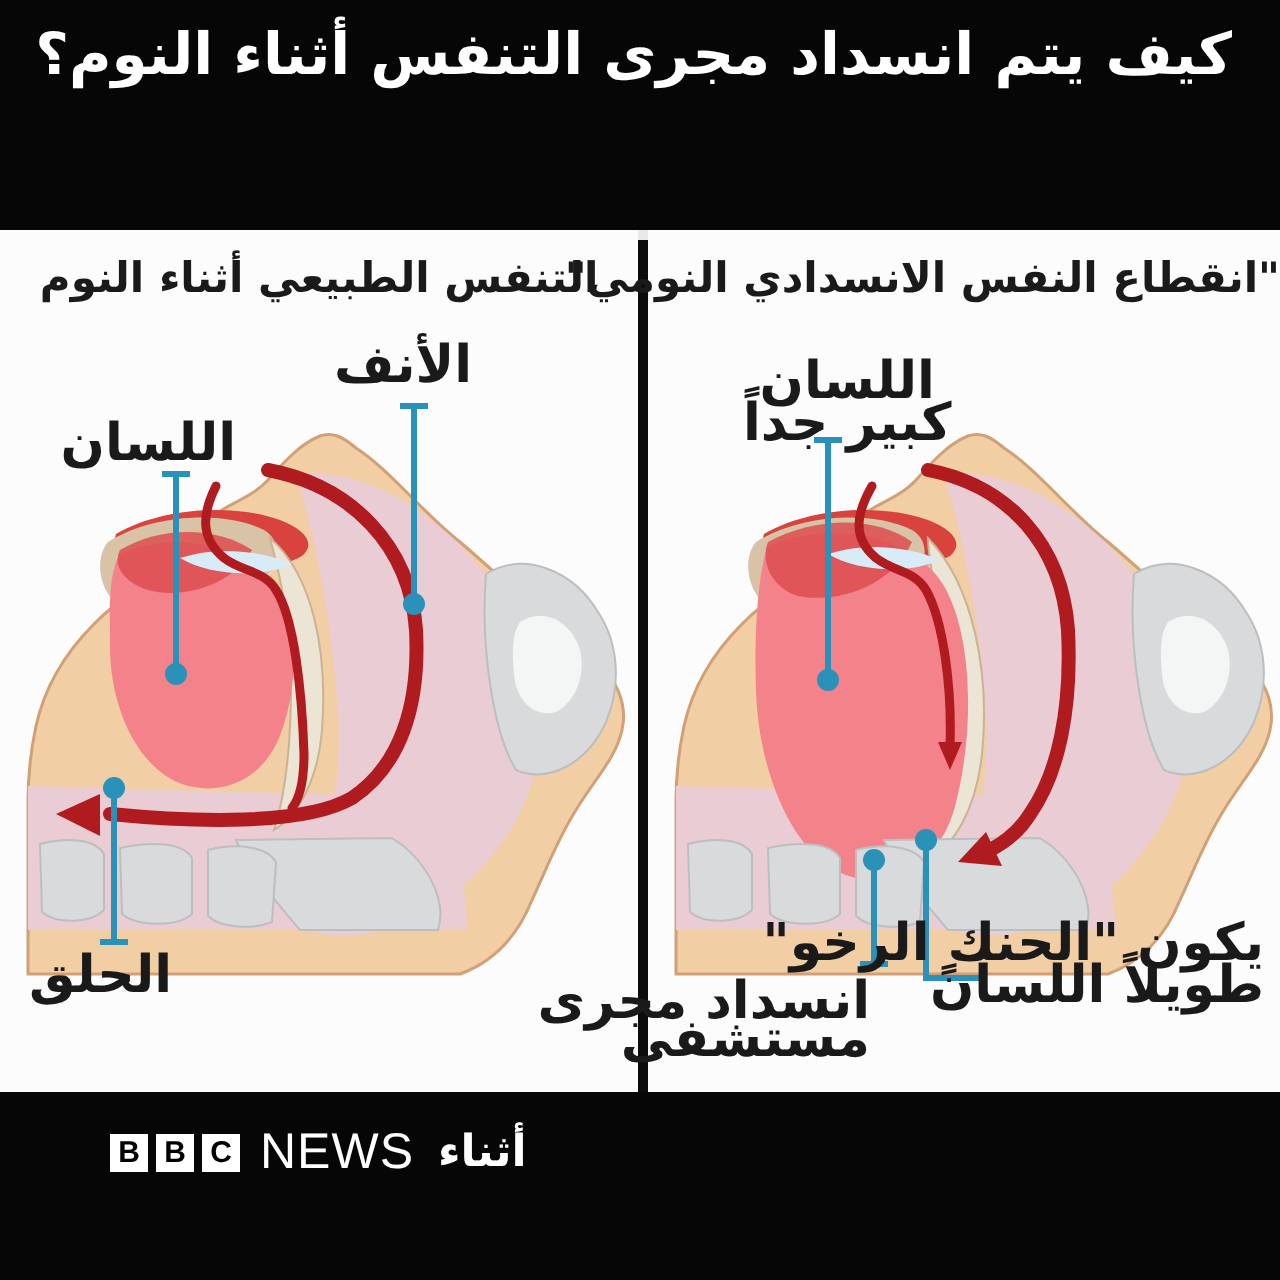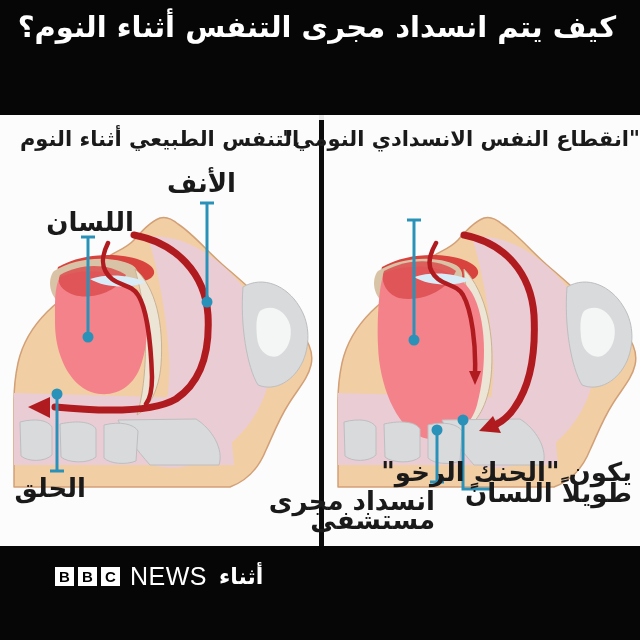--- a/index.html
+++ b/index.html
@@ -68,21 +68,21 @@
         <circle class="teal-dot" cx="207" cy="187" r="5.5"></circle>
         <line class="teal-line" x1="81" y1="122" x2="95" y2="122"></line>
         <line class="teal-line" x1="88" y1="122" x2="88" y2="222"></line>
         <circle class="teal-dot" cx="88" cy="222" r="5.5"></circle>
         <circle class="teal-dot" cx="57" cy="279" r="5.5"></circle>
         <line class="teal-line" x1="57" y1="279" x2="57" y2="356"></line>
         <line class="teal-line" x1="50" y1="356" x2="64" y2="356"></line>
       </svg>
       <div class="panel-title">التنفس الطبيعي أثناء النوم</div>
       <div class="lbl center" style="left:176px;top:58px;width:60px;">الأنف</div>
-      <div class="lbl center" style="left:74px;top:97px;width:60px;">اللسان</div>
+      <div class="lbl center" style="left:58px;top:97px;width:60px;">اللسان</div>
       <div class="lbl center" style="left:26px;top:363px;width:60px;">الحلق</div>
     </div>
 
     <div class="divider"></div>
 
     <div class="panel right">
       <svg class="anatomy" width="316" height="431" viewBox="0 0 316 431">
         <g transform="translate(0,100)">
           <path d="M160,3 C150,7 142,16 134,25 C125,35 110,38 103,46 C97,52 100,57 92,62 C79,72 61,83 47,97 C32,112 22,130 18,148 C15,162 14,174 14,186 L14,272 L230,272 C249,265 260,250 266,235 C273,220 279,204 288,190 C297,175 308,164 311,150 C314,137 308,123 296,114 C275,97 250,73 230,56 C212,42 195,20 178,9 C171,3 166,1 160,3 Z" style="fill:var(--skin);stroke:var(--skin-line);stroke-width:1.5" stroke-linejoin="round"></path>
           <path d="M14,178 L228,184 L234,250 L14,250 Z" style="fill:var(--pink)"></path>
@@ -110,20 +110,21 @@
         <line class="teal-line" x1="90" y1="105" x2="90" y2="225"></line>
         <circle class="teal-dot" cx="90" cy="225" r="5.5"></circle>
         <circle class="teal-dot" cx="113" cy="315" r="5.5"></circle>
         <line class="teal-line" x1="113" y1="315" x2="113" y2="367"></line>
         <line class="teal-line" x1="106" y1="367" x2="120" y2="367"></line>
         <circle class="teal-dot" cx="139" cy="305" r="5.5"></circle>
         <path class="teal-line" d="M139,305 L139,374 L168,374" fill="none"></path>
         <line class="teal-line" x1="168" y1="367" x2="168" y2="381"></line>
       </svg>
       <div class="panel-title">"انقطاع النفس الانسدادي النومي"</div>
+      <div class="lbl center" style="left:38px;top:66px;width:124px;">اللسان كبير جداً</div>
       <div class="lbl rightal" style="right:8px;top:347px;">
         <div>يكون "الحنك الرخو"</div>
         <div>طويلاً اللسانً</div>
       </div>
       <div class="lbl rightal" style="right:205px;top:377px;line-height:19px;white-space:nowrap;">
         <div>انسداد مجرى</div>
         <div>مستشفى</div>
       </div>
     </div>
   </div>

